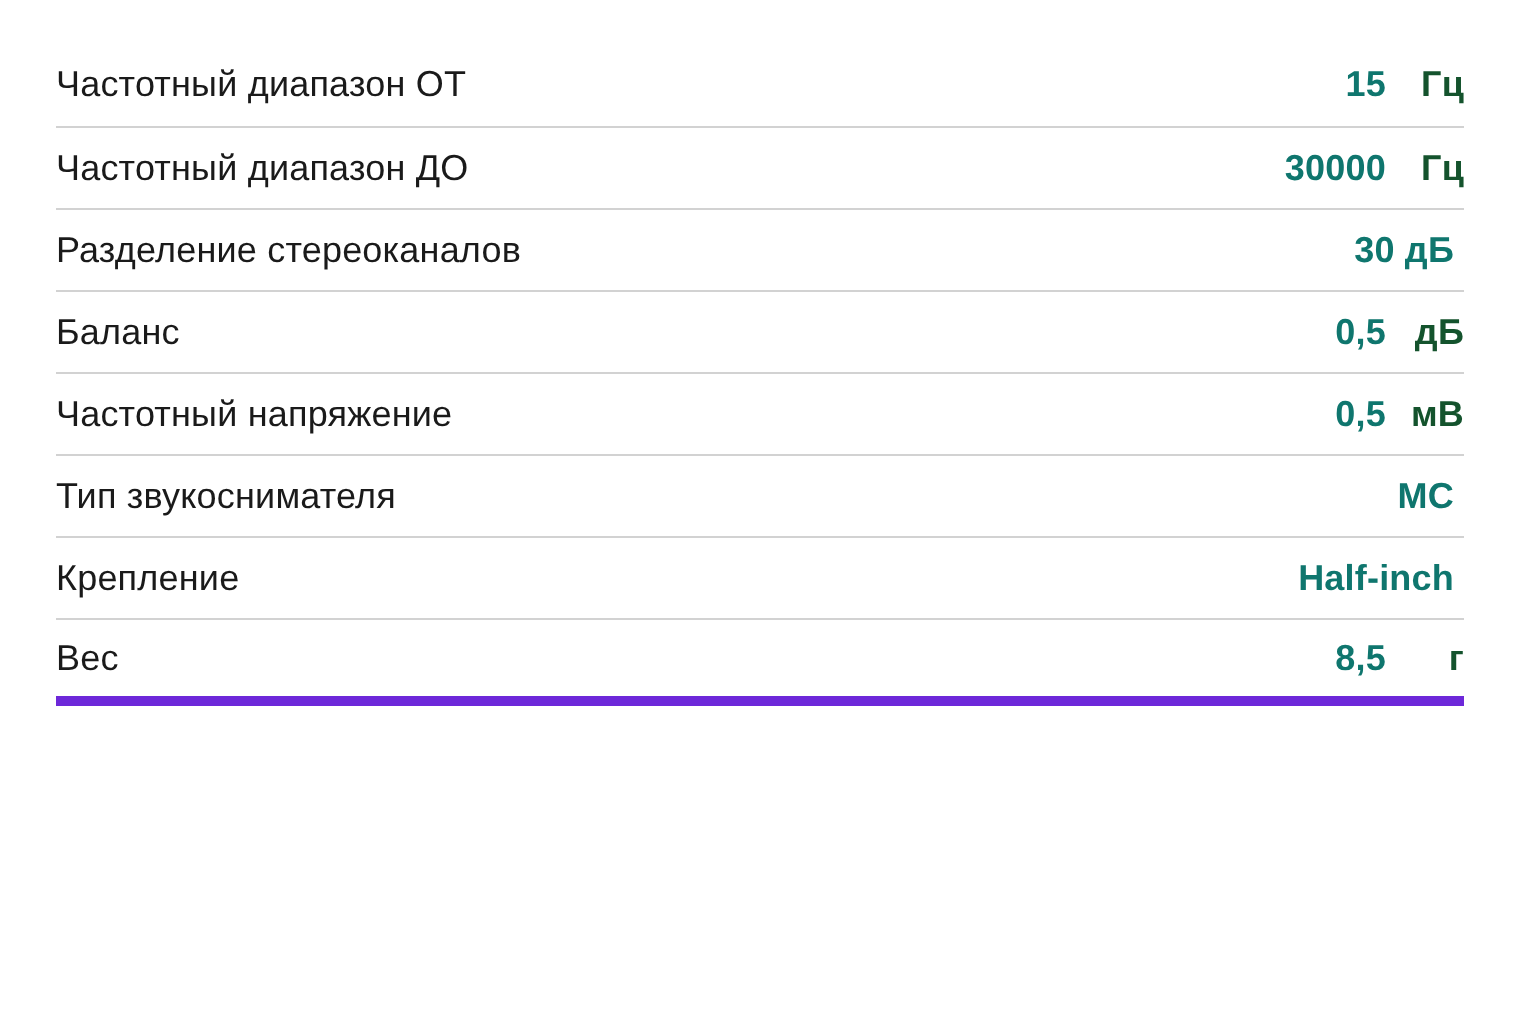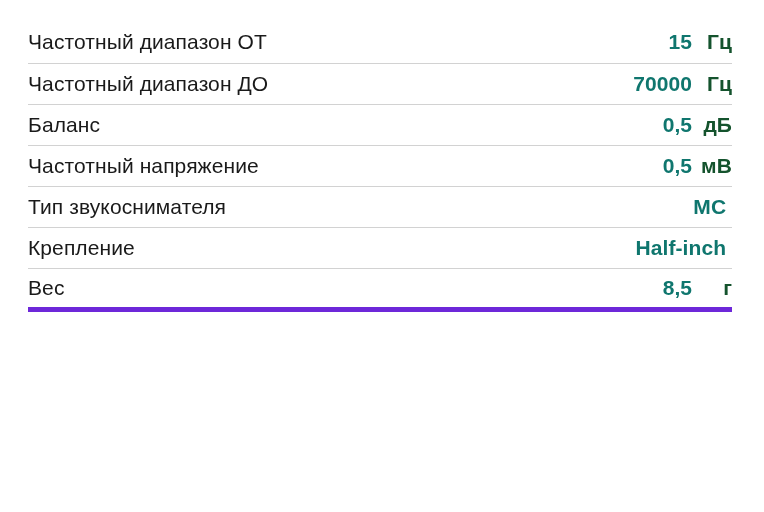--- a/index.html
+++ b/index.html
@@ -29,21 +29,21 @@
     border-collapse: collapse;
     table-layout: fixed;
   }
   .spec-table tr {
     height: 41px;
   }
   .spec-table td {
     border-bottom: 1px solid #d2d2d2;
     padding: 0;
     vertical-align: middle;
-    font-size: 21px;
+    font-size: 18px;
     line-height: 20px;
   }
   .spec-table tr:last-child td {
     border-bottom: 5px solid #6d28d9;
   }
   .spec-label {
     text-align: left;
     font-weight: 400;
     color: #1a1a1a;
     padding-left: 4px;
@@ -81,22 +81,29 @@
       <tr>
         <td class="spec-label">Частотный диапазон ОТ</td>
         <td class="spec-value-cell">
           <span class="spec-value">15</span>
           <span class="spec-unit">Гц</span>
         </td>
       </tr>
       <tr>
         <td class="spec-label">Частотный диапазон ДО</td>
         <td class="spec-value-cell">
-          <span class="spec-value">70000</span>
+          <span class="spec-value">30000</span>
           <span class="spec-unit">Гц</span>
+        </td>
+      </tr>
+      <tr>
+        <td class="spec-label">Разделение стереоканалов</td>
+        <td class="spec-value-cell">
+          <span class="spec-value">30 дБ</span>
+          <span class="spec-unit empty"></span>
         </td>
       </tr>
       <tr>
         <td class="spec-label">Баланс</td>
         <td class="spec-value-cell">
           <span class="spec-value">0,5</span>
           <span class="spec-unit">дБ</span>
         </td>
       </tr>
       <tr>

